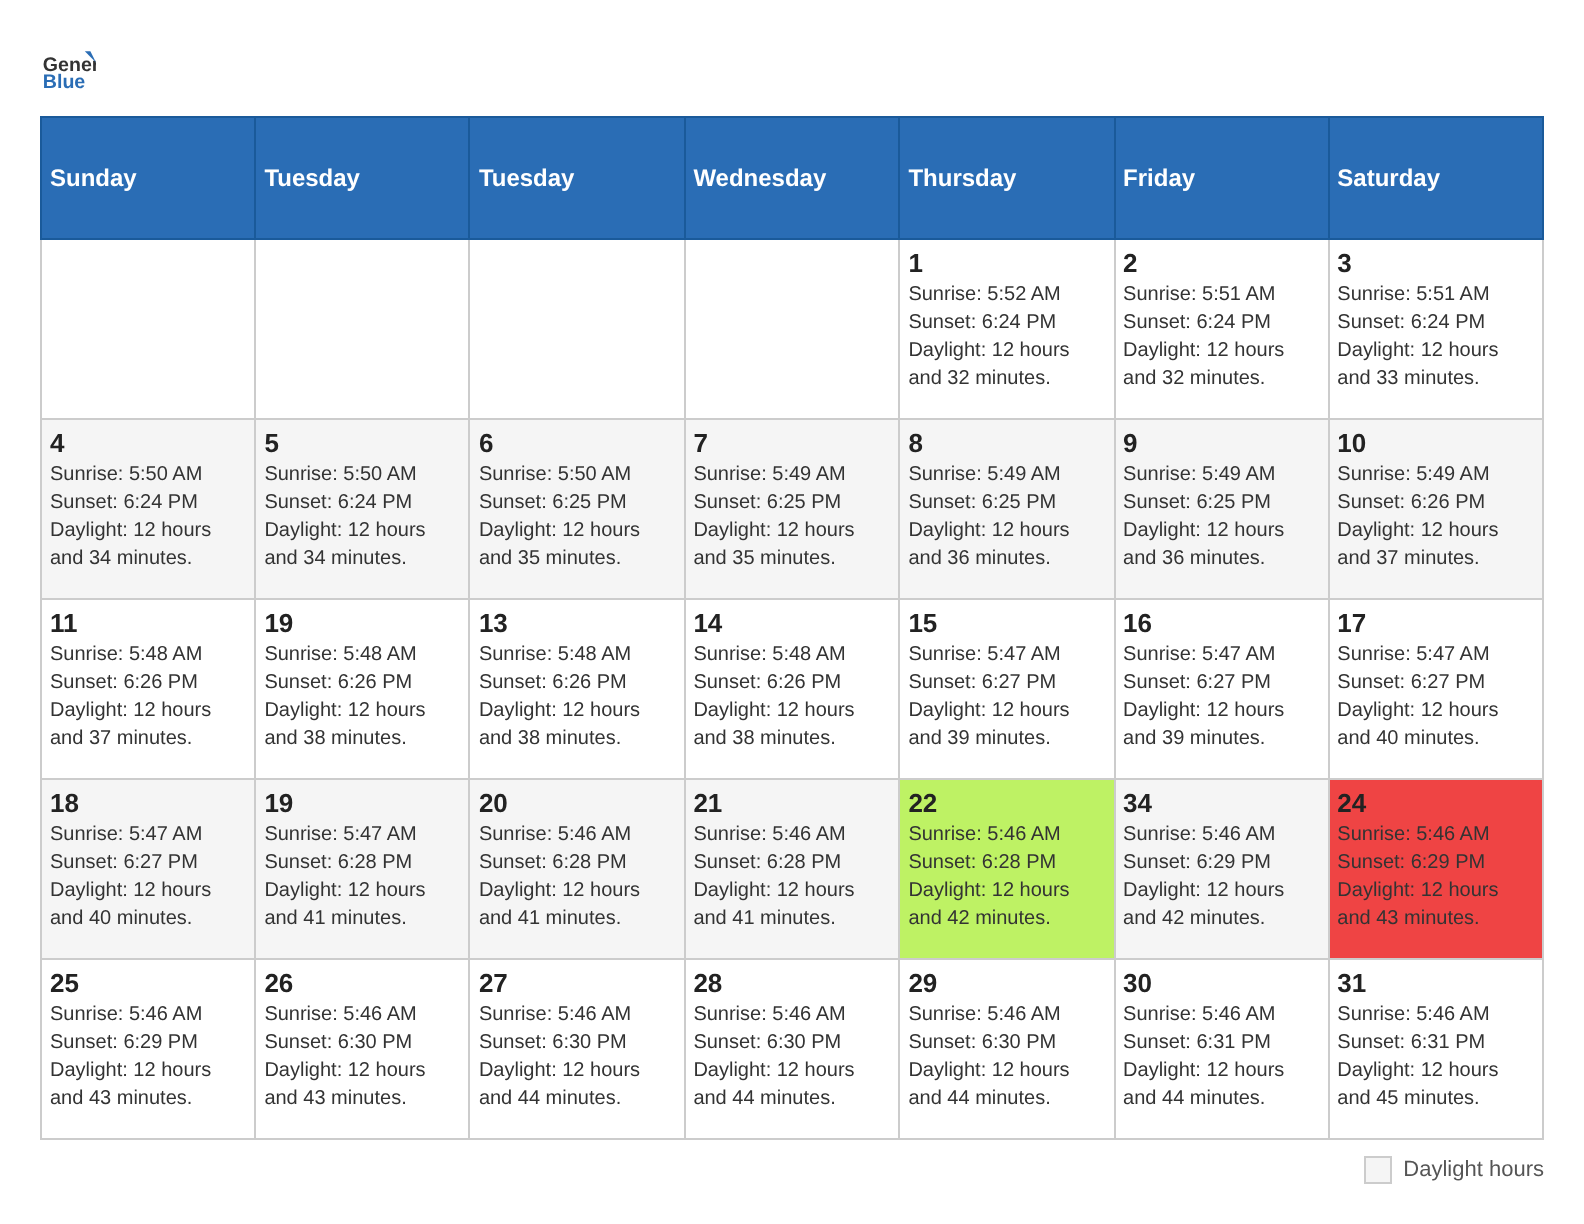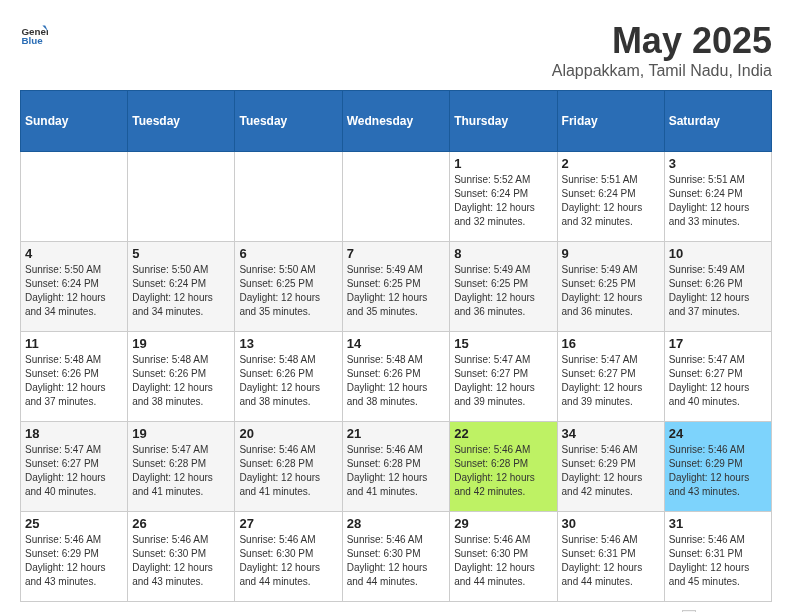--- a/index.html
+++ b/index.html
@@ -95,24 +95,20 @@
 </head>
 <body>
 
 <div class="header-area">
   <div class="logo">
     <svg class="logo-icon" viewBox="0 0 40 40">
       <text x="2" y="22" font-size="14" font-weight="bold" fill="#333">General</text>
       <text x="2" y="34" font-size="14" font-weight="bold" fill="#2a6db5">Blue</text>
       <polygon points="32,8 40,16 36,8" fill="#2a6db5"></polygon>
     </svg>
-  </div>
-  <div class="title-area">
-    <div class="month-title">May 2025</div>
-    <div class="location-title">Alappakkam, Tamil Nadu, India</div>
   </div>
 </div>
 
 <table class="calendar-table">
   <thead>
     <tr>
     <th>Sunday</th>
         <th>Tuesday</th>
         <th>Tuesday</th>
         <th>Wednesday</th>
@@ -287,21 +283,21 @@
 Daylight: 12 hours
 and 42 minutes.</div>
         </td>
         <td style="background: rgb(245, 245, 245);">
           <div class="day-number">34</div>
           <div class="day-info" style="white-space: pre-line;">Sunrise: 5:46 AM
 Sunset: 6:29 PM
 Daylight: 12 hours
 and 42 minutes.</div>
         </td>
-        <td style="background: #7dd3fc;">
+        <td style="background: #ef4444;">
           <div class="day-number">24</div>
           <div class="day-info" style="white-space: pre-line;">Sunrise: 5:46 AM
 Sunset: 6:29 PM
 Daylight: 12 hours
 and 43 minutes.</div>
         </td>
       </tr>
       <tr>
         <td>
           <div class="day-number">25</div>

